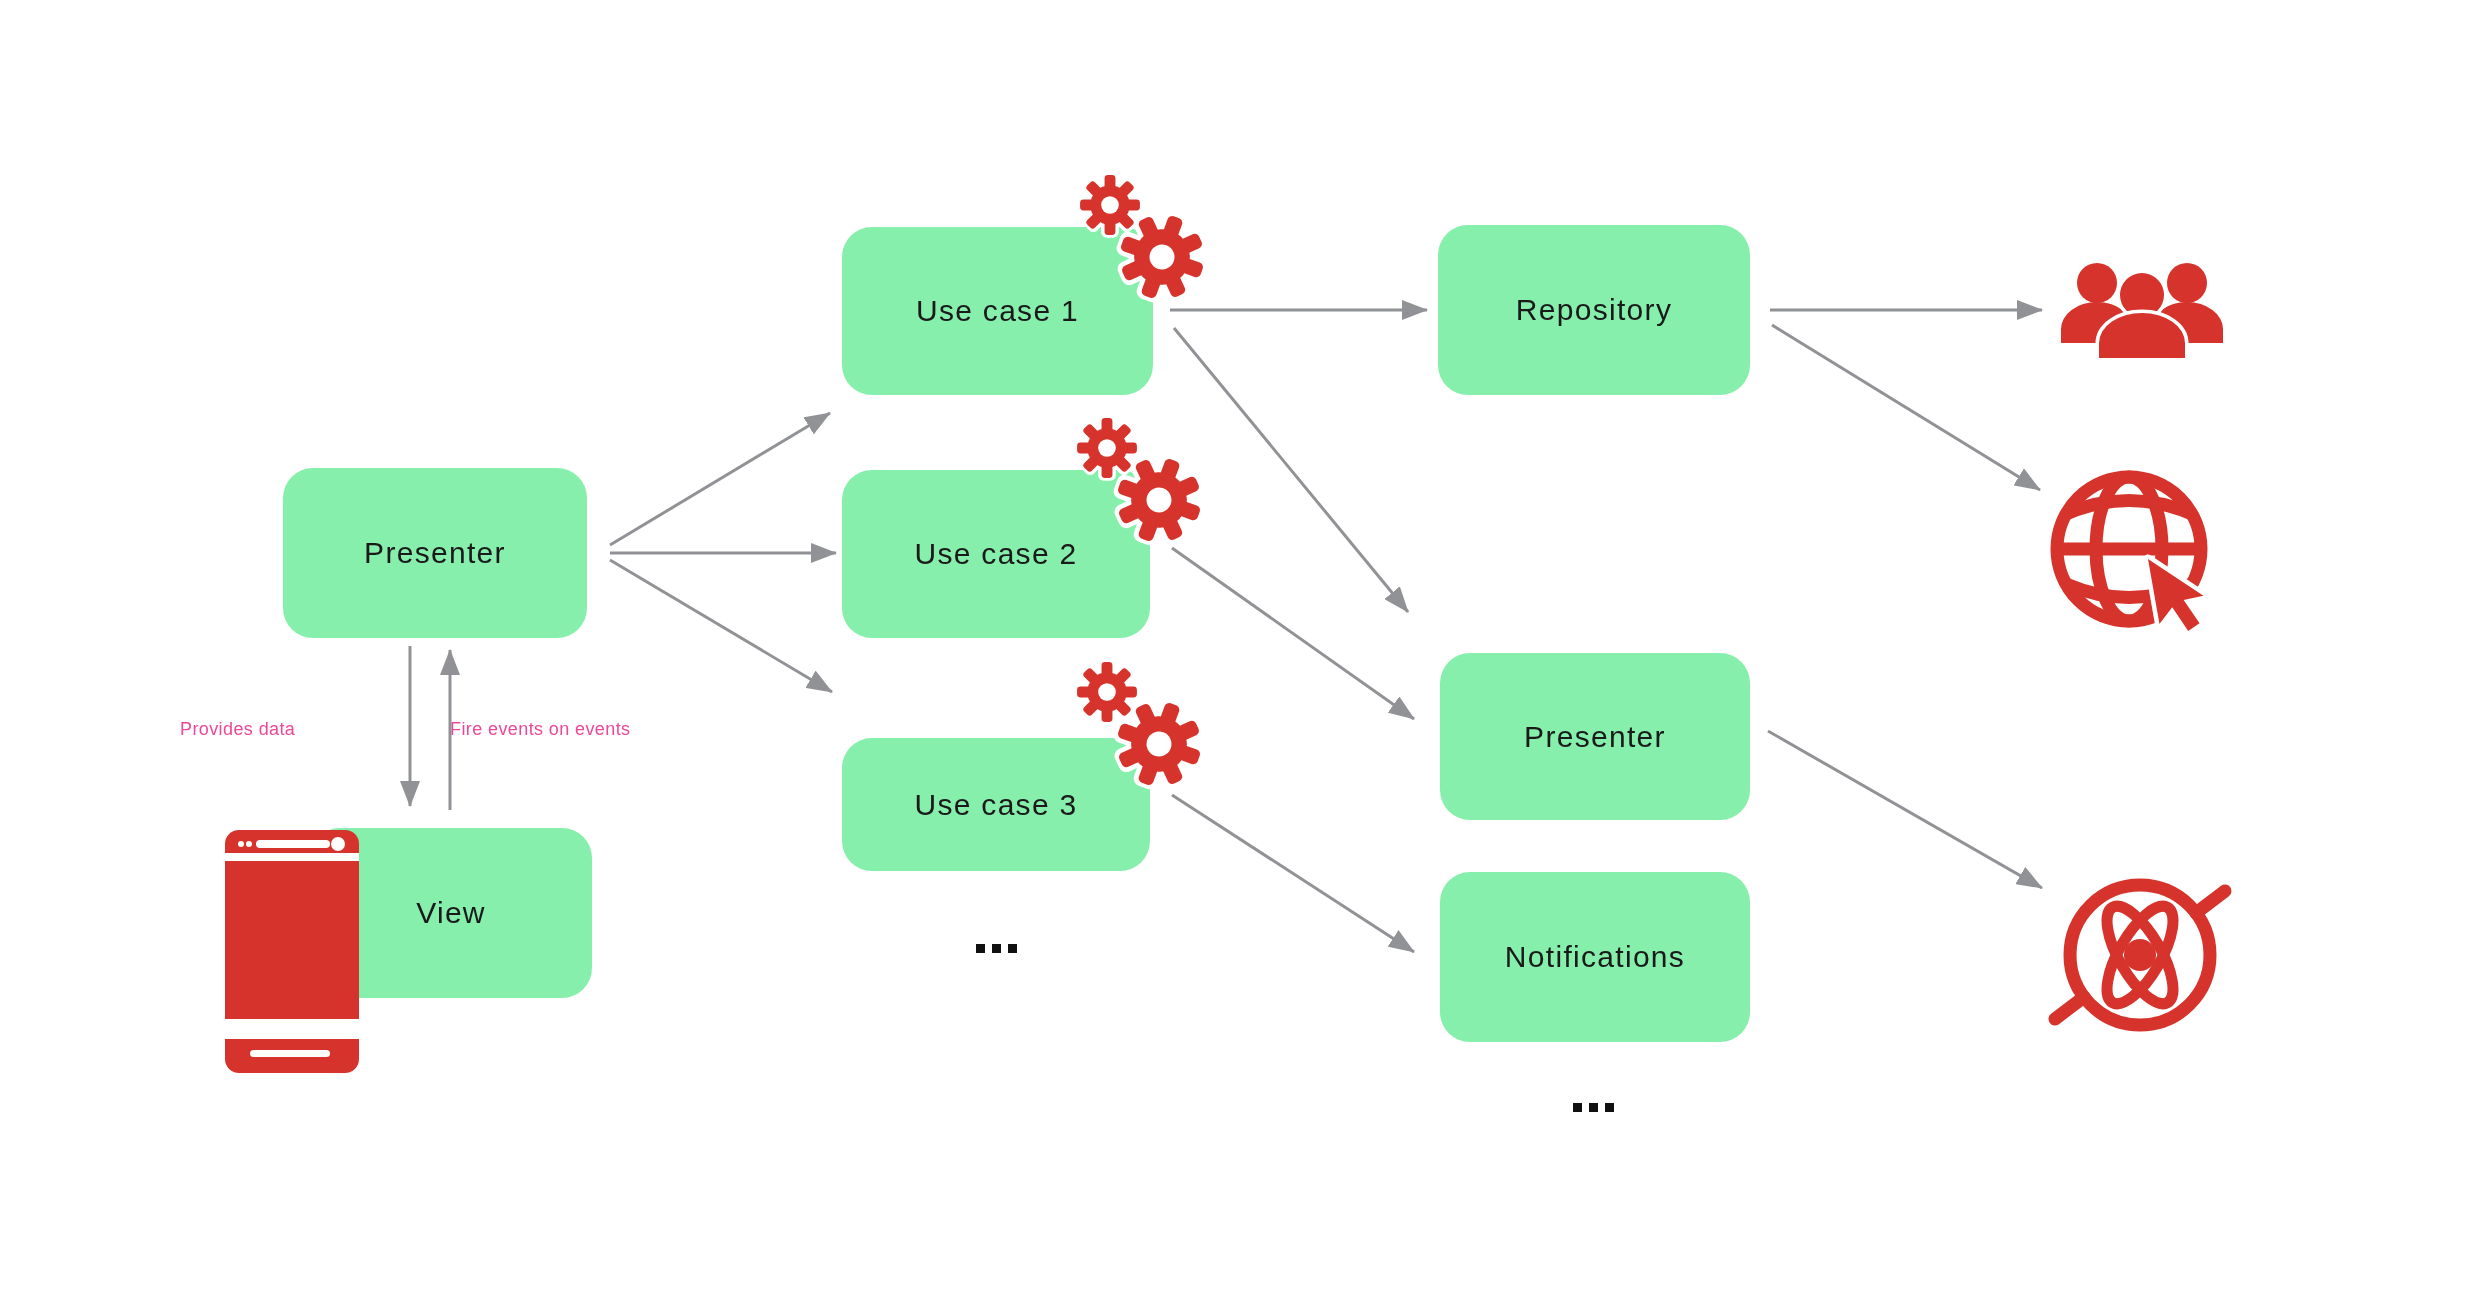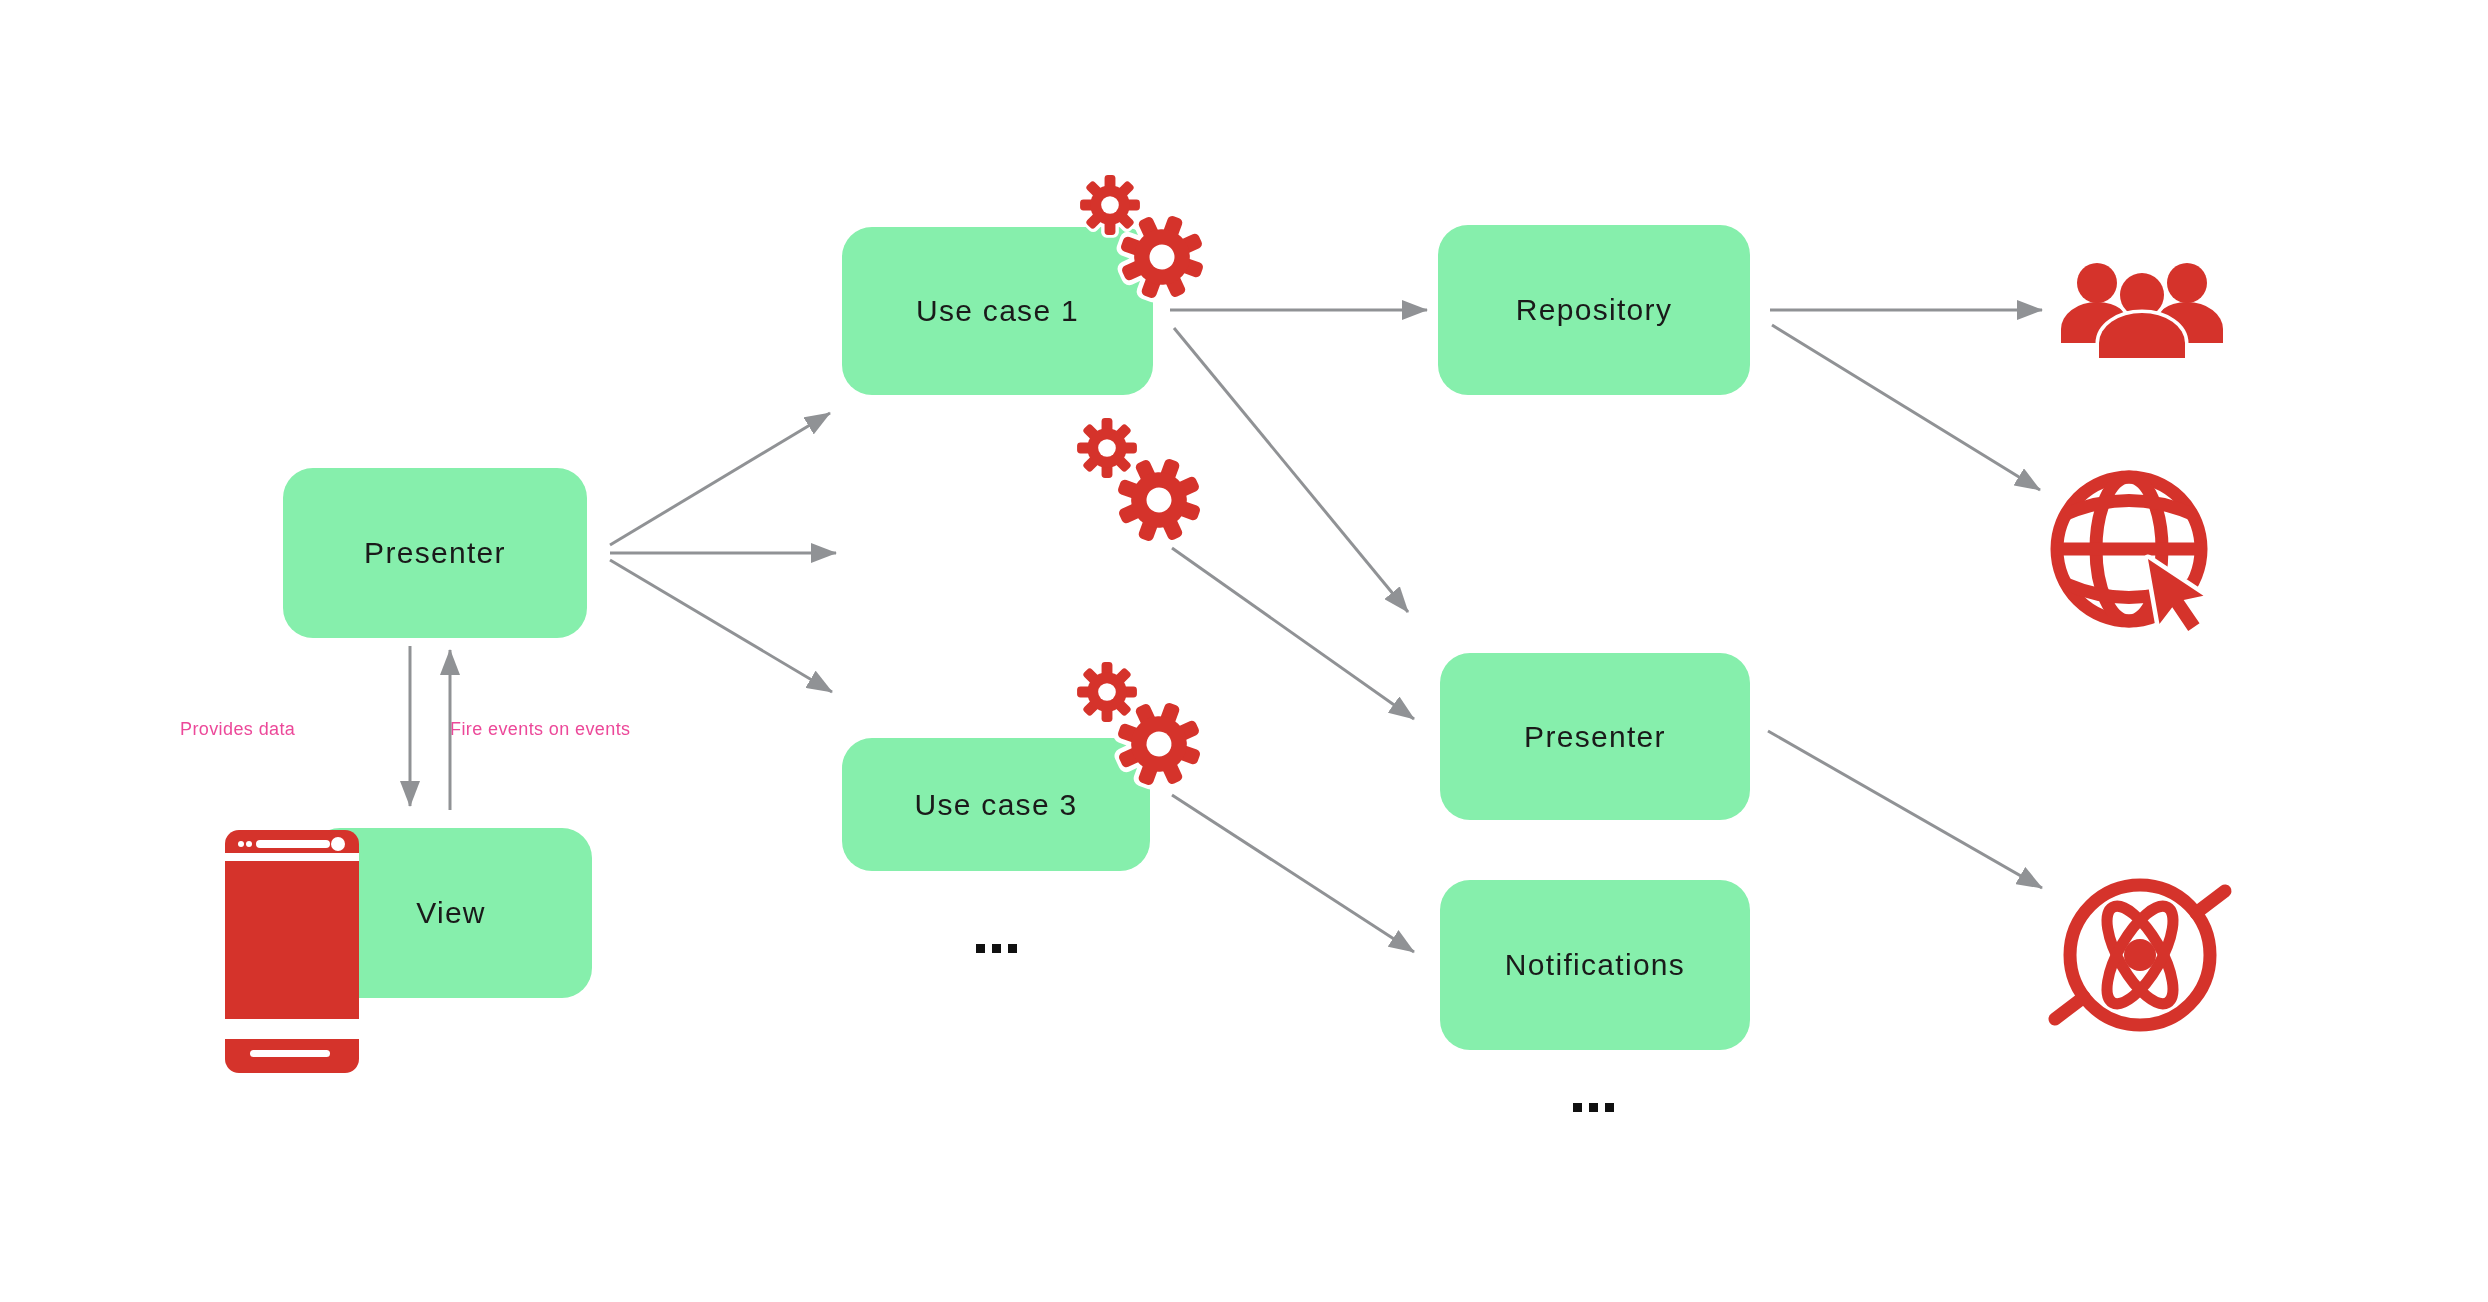--- a/index.html
+++ b/index.html
@@ -12,21 +12,21 @@
     display:flex;align-items:center;justify-content:center;
     color:#1A1A1A;font-size:30px;letter-spacing:1.3px;font-weight:400;
   }
   #node-presenter{left:283px;top:468px;width:304px;height:170px;}
   #node-view{left:310px;top:828px;width:282px;height:170px;}
   #node-usecase1{left:842px;top:227px;width:311px;height:168px;}
   #node-usecase2{left:842px;top:470px;width:308px;height:168px;}
   #node-usecase3{left:842px;top:714px;width:308px;height:133px;margin-top:24px;}
   #node-repository{left:1438px;top:225px;width:312px;height:170px;}
   #node-location{left:1440px;top:653px;width:310px;height:167px;}
-  #node-notifications{left:1440px;top:872px;width:310px;height:170px;margin-top:8px;}
+  #node-notifications{left:1440px;top:872px;width:310px;height:170px;}
   .edge-label{
     position:absolute;color:#ec4899;font-size:18px;letter-spacing:.4px;
     text-align:left;white-space:nowrap;
   }
   #label-provides{left:180px;top:719px;width:250px;}
   #label-fire{left:450px;top:719px;width:270px;}
   .ellipsis{position:absolute;display:flex;gap:7px;}
   .ellipsis .sq{width:9px;height:9px;background:#101010;}
   #ellipsis-usecases{left:976px;top:944px;}
   #ellipsis-services{left:1573px;top:1103px;}
@@ -38,20 +38,23 @@
 <div class="canvas">
 
   <div class="node" id="node-presenter">
     <span>Presenter</span>
   </div>
   <div class="node" id="node-view">
     <span>View</span>
   </div>
   <div class="node" id="node-usecase1">
     <span>Use case 1</span>
+  </div>
+  <div class="node" id="node-usecase2">
+    <span>Use case 2</span>
   </div>
   <div class="node" id="node-usecase3">
     <span>Use case 3</span>
   </div>
   <div class="node" id="node-repository">
     <span>Repository</span>
   </div>
   <div class="node" id="node-location">
     <span>Presenter</span>
   </div>

